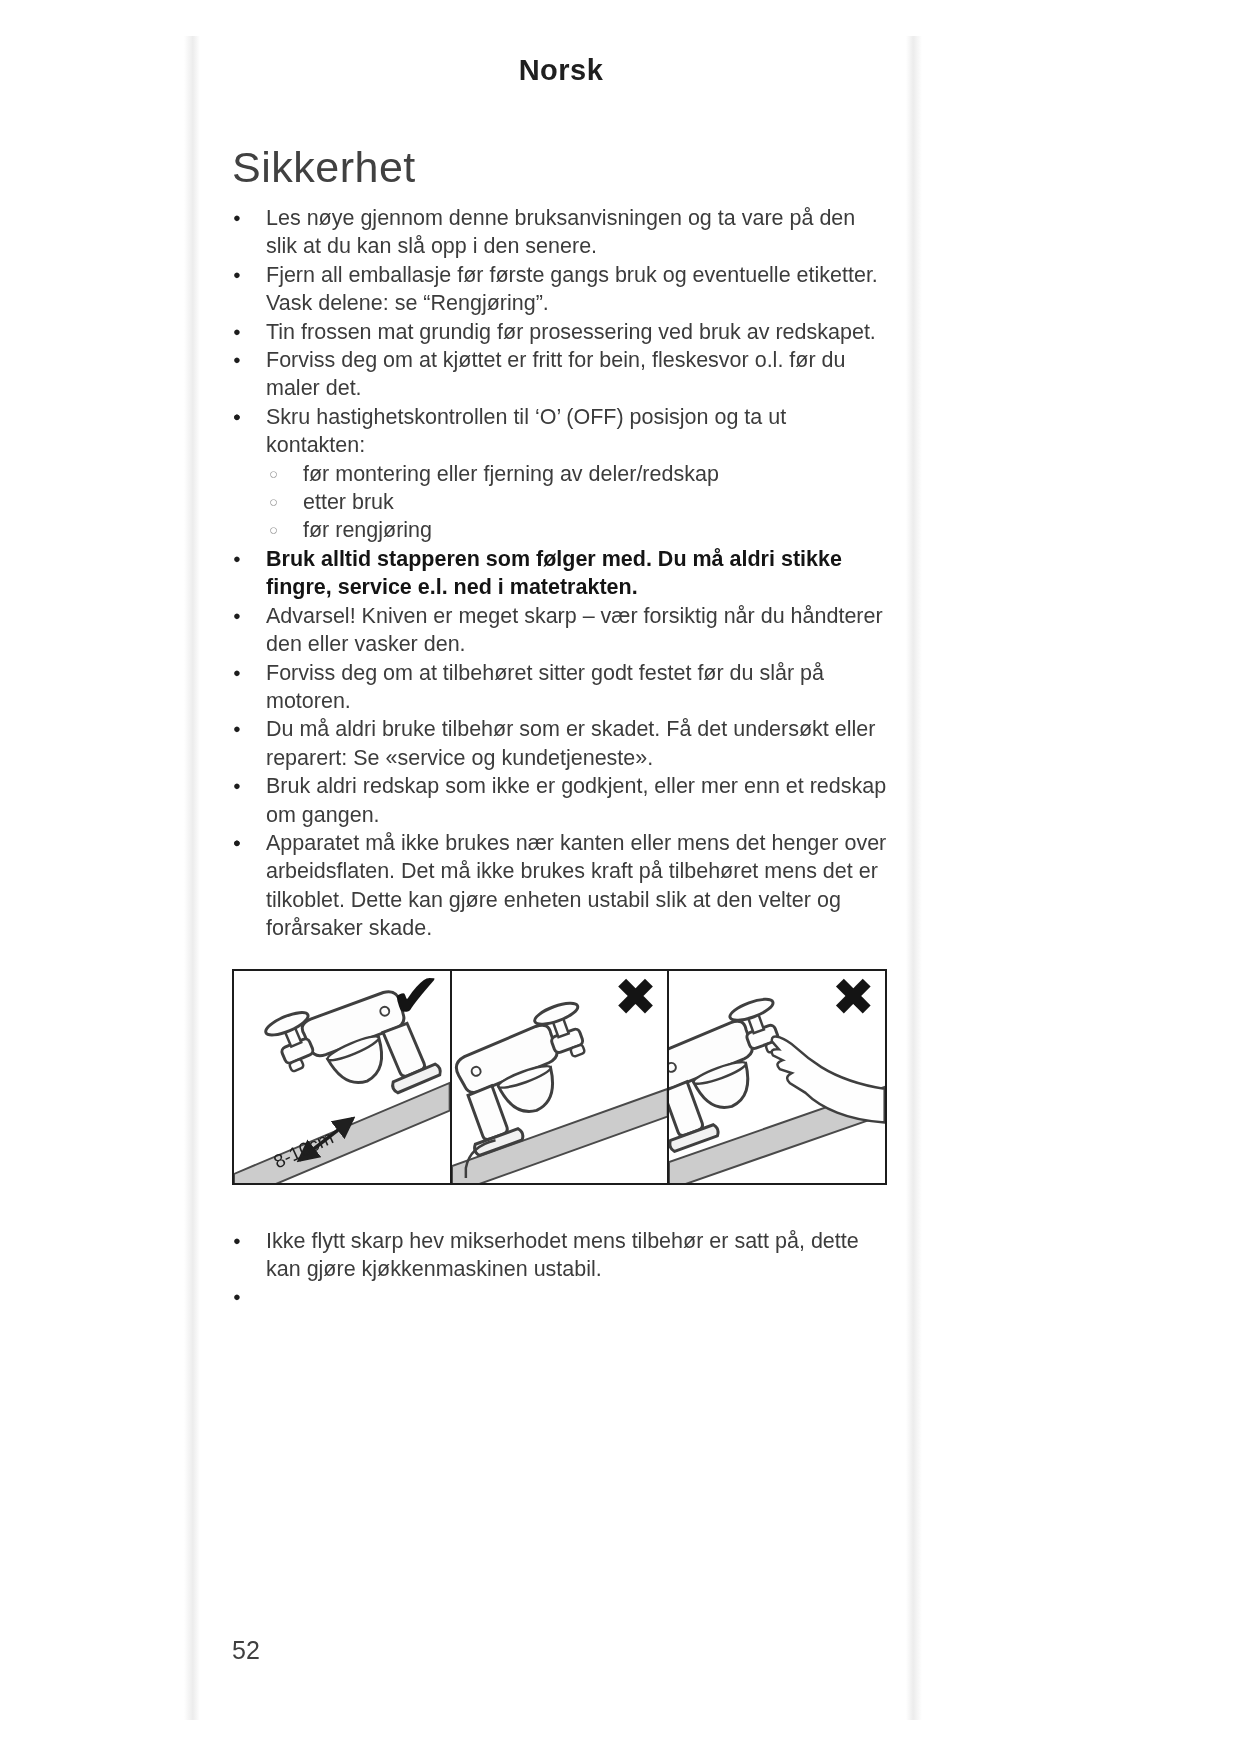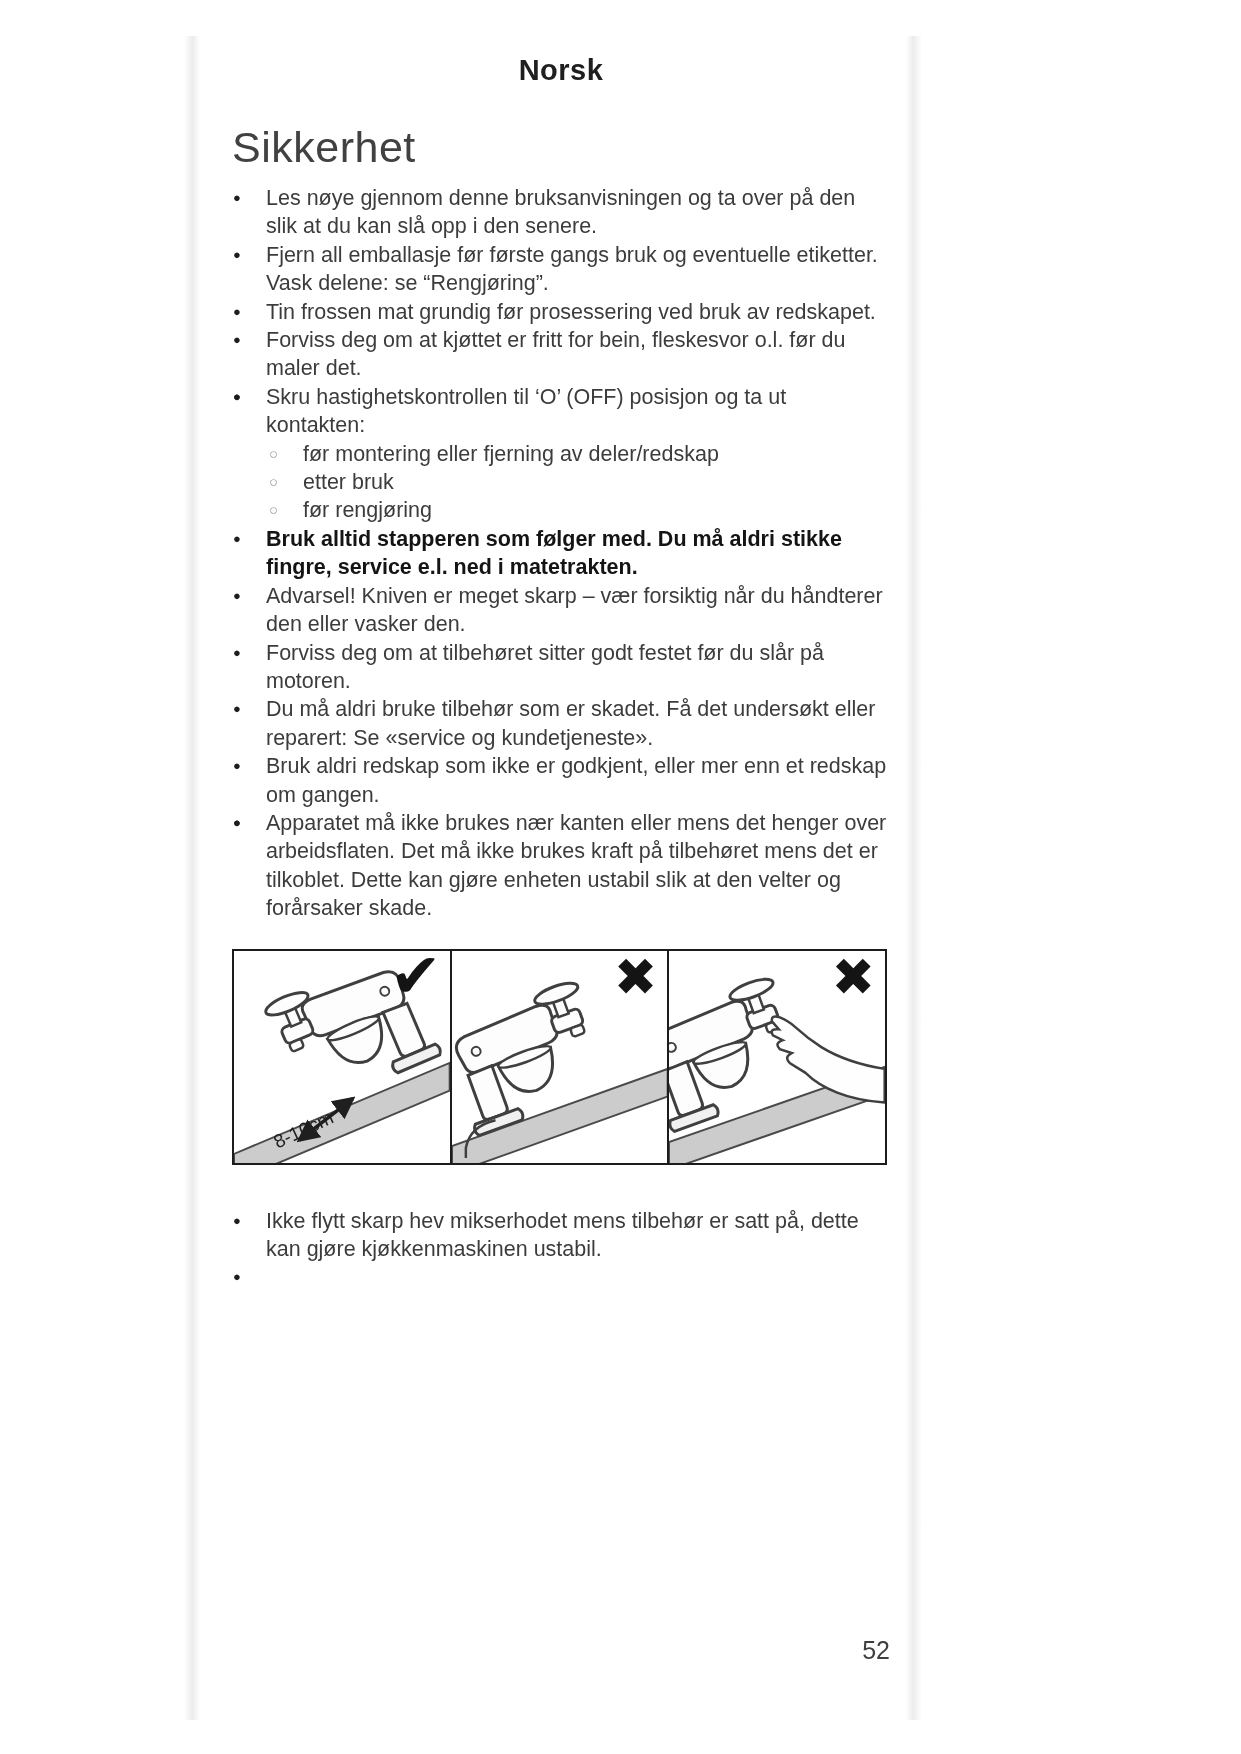--- a/index.html
+++ b/index.html
@@ -12,21 +12,21 @@
   .scan-edge.left  { left:184px; background:linear-gradient(to right,#ffffff,#ececec 55%,#ffffff); }
   .scan-edge.right { left:906px; background:linear-gradient(to right,#ffffff,#ececec 45%,#ffffff); }
 
   .content { position:absolute; left:232px; top:0; width:658px; }
 
   .lang-heading {
     margin-top:54px; text-align:center;
     font-size:29px; font-weight:700; color:#1f1f1f; letter-spacing:0.5px;
   }
   .section-heading {
-    margin-top:36px; font-size:43px; font-weight:400; color:#414141; letter-spacing:0.5px;
+    margin-top:56px; font-size:43px; font-weight:400; color:#414141; letter-spacing:0.5px;
   }
 
   ul.safety { list-style:none; margin:12px 0 0 0; padding:0; font-size:21.5px; line-height:28.4px; }
   ul.safety li.item { position:relative; padding-left:34px; }
   .dot { position:absolute; left:1px; top:0; font-size:13px; line-height:28.4px; color:#1d1d1d; }
   li.bold { font-weight:700; color:#141414; }
 
   ul.sub { list-style:none; margin:0; padding:0; }
   ul.sub li { position:relative; padding-left:37px; }
   .subdot { position:absolute; left:3px; top:0; font-size:15px; line-height:28.4px; color:#9c9c9c; }
@@ -43,21 +43,21 @@
   .mark-cross { top:0px; right:10px; font-size:52px; }
   .distance {
     position:absolute; left:38px; top:168px; transform:rotate(-25deg);
     font-size:19px; color:#1f1f1f; white-space:nowrap;
   }
 
   ul.safety.after { margin-top:42px; }
 
   .page-number {
     position:absolute; top:1636px; left:232px; width:658px;
-    text-align:right; font-size:25px; color:#3f3f3f;
+    text-align:left; font-size:25px; color:#3f3f3f;
   }
   .defs-holder { position:absolute; width:0; height:0; overflow:hidden; }
 </style>
 </head>
 <body>
 
 <div class="sheet">
 
   <div class="scan-edge left"></div>
   <div class="scan-edge right"></div>
@@ -84,21 +84,21 @@
 
   <div class="content">
 
     <div class="lang-heading">Norsk</div>
 
     <div class="section-heading">Sikkerhet</div>
 
     <ul class="safety">
       <li class="item">
         <span class="dot">●</span>
-        <span>Les nøye gjennom denne bruksanvisningen og ta over på den slik at du kan slå opp i den senere.</span>
+        <span>Les nøye gjennom denne bruksanvisningen og ta vare på den slik at du kan slå opp i den senere.</span>
       </li>
       <li class="item">
         <span class="dot">●</span>
         <span>Fjern all emballasje før første gangs bruk og eventuelle etiketter. Vask delene: se “Rengjøring”.</span>
       </li>
       <li class="item">
         <span class="dot">●</span>
         <span>Tin frossen mat grundig før prosessering ved bruk av redskapet.</span>
       </li>
       <li class="item">

